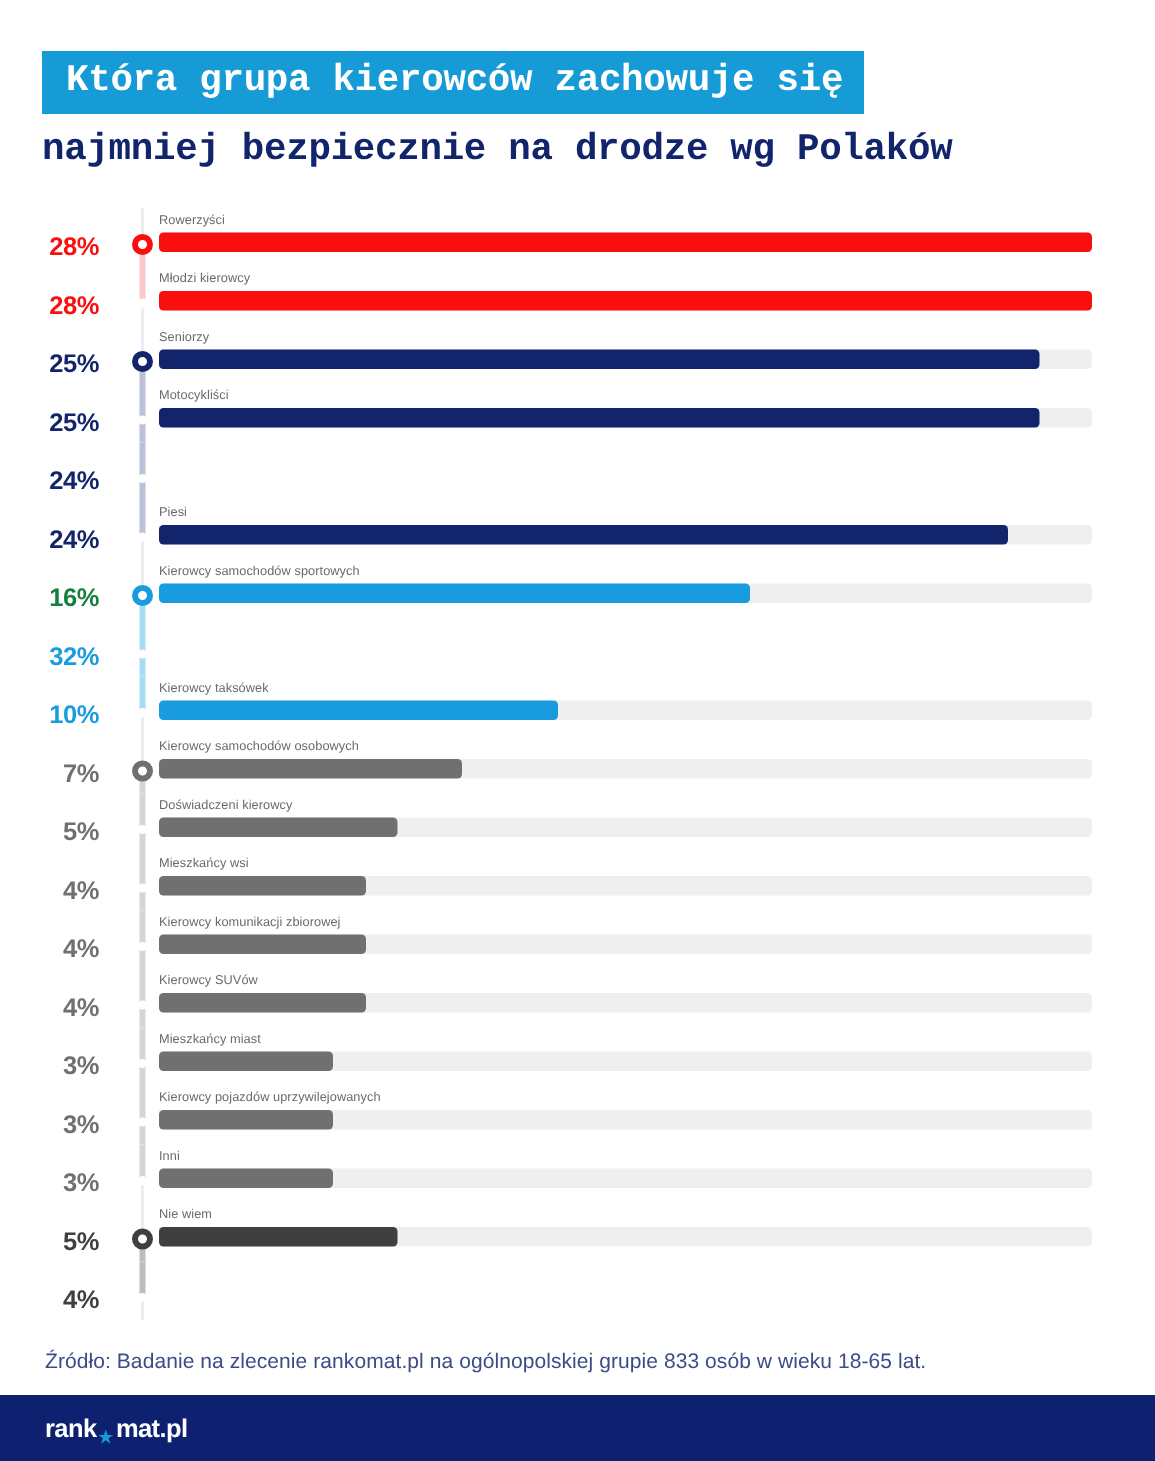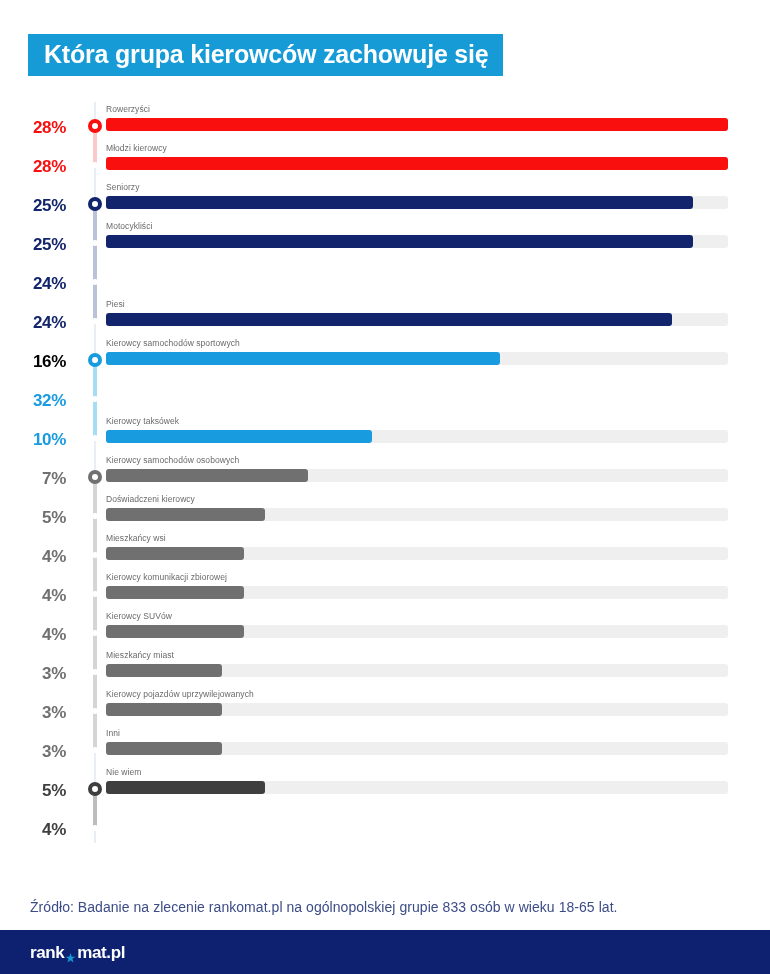--- a/index.html
+++ b/index.html
@@ -6,21 +6,21 @@
   html,body{margin:0;padding:0;}
   body{
     width:770px;height:974px;
     background:#ffffff;
     font-family:"Liberation Sans","DejaVu Sans",sans-serif;
     overflow:hidden;
     position:relative;
   }
 
   
-  .title-wrap{padding:34px 12px 0 0;}
+  .title-wrap{padding:34px 12px 0 0;font-family:Liberation Mono, monospace;}
   .title-hl{
     display:inline-block;
     background:#179BD7;
     color:#ffffff;
     font-size:25px;
     font-weight:bold;
     letter-spacing:-0.2px;
     padding:7px 14px 9px 16px;
     margin-left:28px;
     line-height:1.04;
@@ -116,20 +116,21 @@
   .logo .star{
     display:inline-block;width:11px;height:11px;margin:0 1px;
     position:relative;top:1px;
   }
 </style>
 </head>
 <body>
 
 <div class="title-wrap">
   <span class="title-hl">Która grupa kierowców zachowuje się</span>
+  <span class="title-sub">najmniej bezpiecznie na drodze wg Polaków</span>
 </div>
 
 <div class="chart" id="chart">
     <div class="row">
       <div class="val" style="color: rgb(250, 15, 15);">28%</div>
       <div class="axis">
         <div class="track faint"></div>
         <div class="track" style="background: rgb(251, 201, 201); top: 22px; height: calc(100% - 22px); border-radius: 2px 2px 0px 0px;"></div>
         <div class="dot big" style="color: rgb(250, 15, 15);"></div>
       </div>
@@ -198,21 +199,21 @@
         <div class="dot small" style="background: rgb(255, 255, 255);"></div>
       </div>
       <div class="barbox">
         <div class="cat">Piesi</div>
         <div class="bartrack" style="background: rgb(239, 239, 239);">
           <div class="barfill" style="background: rgb(18, 36, 107); width: 565.6px;"></div>
         </div>
       </div>
     </div>
     <div class="row">
-      <div class="val" style="color: #000000;">16%</div>
+      <div class="val" style="color: #15803d;">16%</div>
       <div class="axis">
         <div class="track faint"></div>
         <div class="track" style="background: rgb(167, 220, 245); top: 22px; height: calc(100% - 22px); border-radius: 2px 2px 0px 0px;"></div>
         <div class="dot big" style="color: rgb(25, 155, 223);"></div>
       </div>
       <div class="barbox">
         <div class="cat">Kierowcy samochodów sportowych</div>
         <div class="bartrack" style="background: rgb(239, 239, 239);">
           <div class="barfill" style="background: rgb(25, 155, 223); width: 394.4px;"></div>
         </div>

